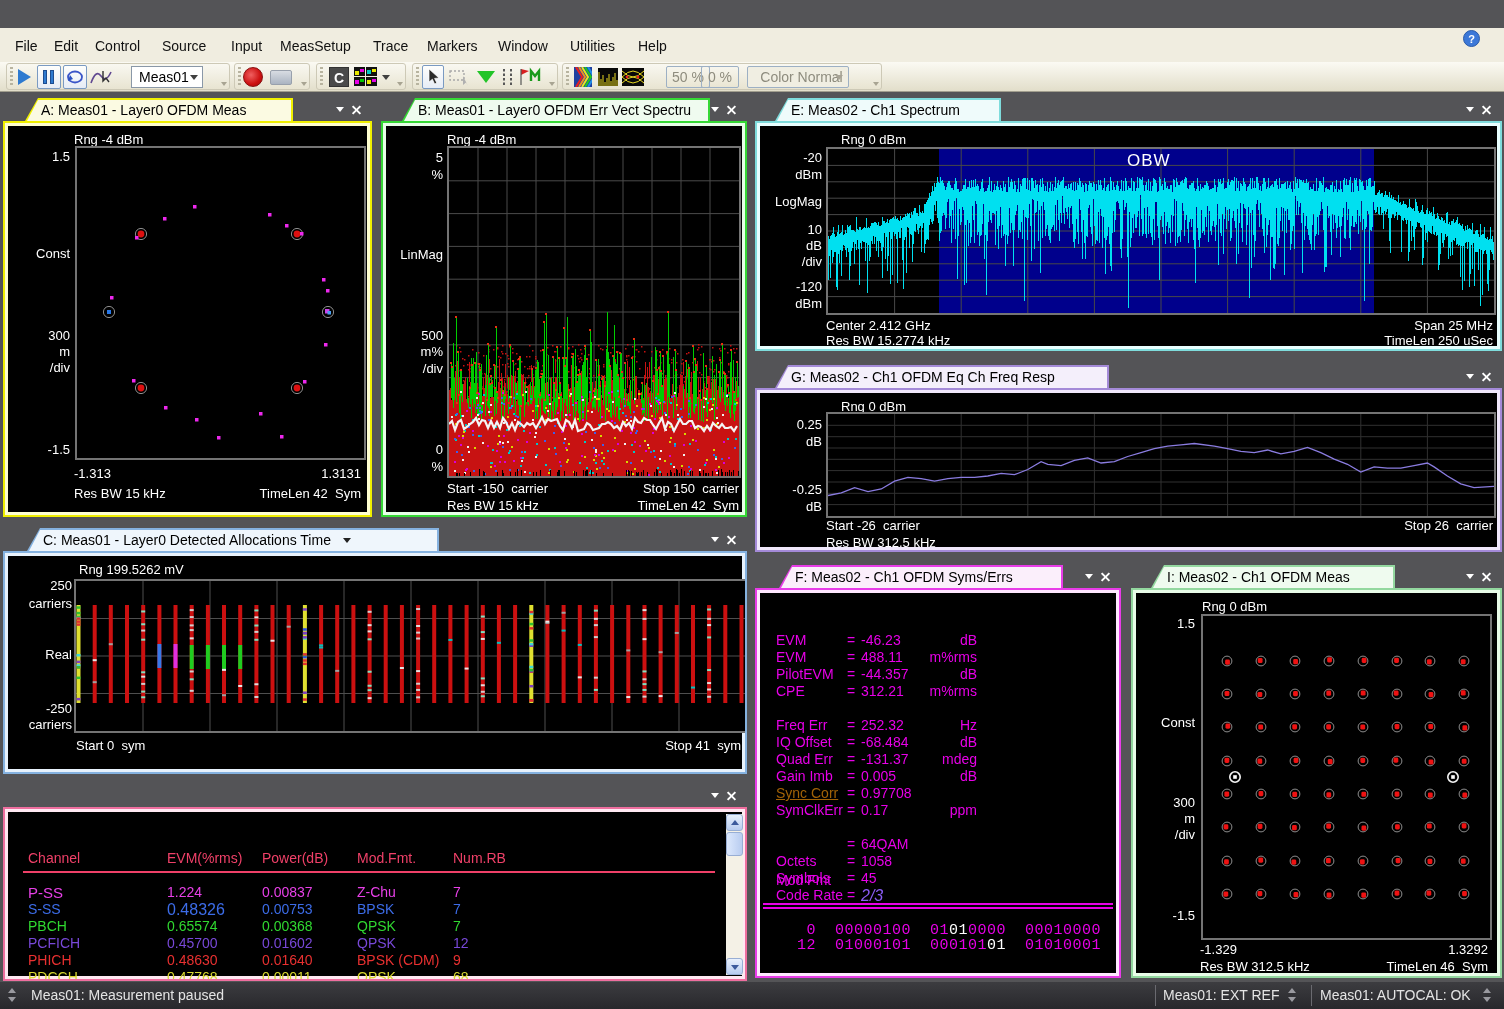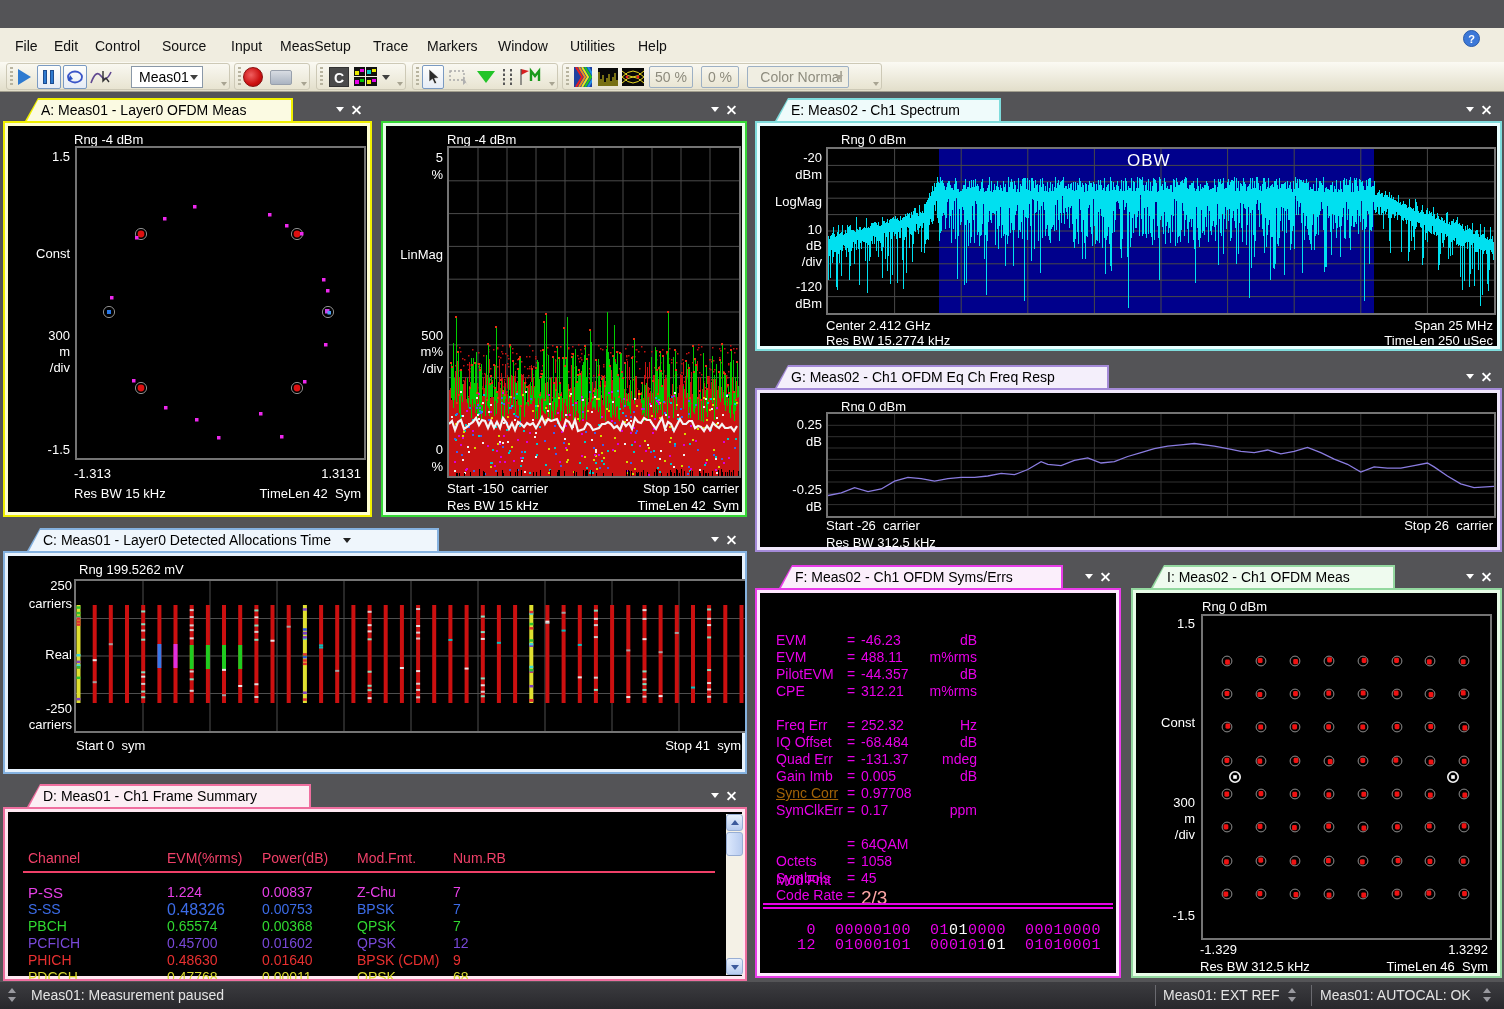--- a/index.html
+++ b/index.html
@@ -95,21 +95,21 @@
       <div style="position: absolute; left: 329px; top: 5px; width: 20px; height: 20px; background: rgb(74, 74, 74); color: rgb(255, 255, 255); font-size: 14px; font-weight: bold; text-align: center; line-height: 20px; border: 1px solid rgb(51, 51, 51);">C</div>
       <div style="position: absolute; left: 382px; top: 13px; width: 0px; height: 0px; border-left: 4px solid transparent; border-right: 4px solid transparent; border-top: 5px solid rgb(64, 64, 64);"></div>
       <div class="tbox" style="left: 422px; width: 22px;">
         <div style="position: absolute; left: 5px; top: 3px; width: 12px; height: 16px;">
           <svg width="12" height="16" viewBox="0 0 12 16" style="position:absolute;left:0;top:0;display:block">
             <path d="M1 0 L1 13 L4.4 10.2 L6.6 15 L8.8 14 L6.6 9.4 L11 9 Z" fill="#2a2a2a" stroke="#fff" stroke-width="0.7"></path>
           </svg>
         </div>
       </div>
       <div style="position: absolute; left: 477px; top: 9px; width: 0px; height: 0px; border-left: 9px solid transparent; border-right: 9px solid transparent; border-top: 12px solid rgb(34, 196, 40);"></div>
-      <div class="gbox" style="left: 649px; width: 44px;">50 %</div>
+      <div class="gbox" style="left: 666px; width: 44px;">50 %</div>
       <div class="gbox" style="left: 701px; width: 38px;">0 %</div>
       <div class="gbox" style="left: 747px; width: 102px; text-align: center; padding-left: 7px; background: rgb(240, 238, 226);">Color Normal<div style="position: absolute; right: 5px; top: 8px; width: 0px; height: 0px; border-left: 4px solid transparent; border-right: 4px solid transparent; border-top: 5px solid rgb(168, 164, 150);"></div></div>
       <div style="position: absolute; left: 89px; top: 5px; width: 24px; height: 20px;">
         <svg width="24" height="20" viewBox="0 0 24 20" style="position:absolute;left:0;top:0;display:block">
           <path d="M2 16 Q7 2 12 9 T22 5" fill="none" stroke="#604890" stroke-width="1.6"></path>
           <path d="M14 4 L14 14 L17 11 L20 15" fill="none" stroke="#303030" stroke-width="1.4"></path>
         </svg>
       </div>
       <div style="position: absolute; left: 354px; top: 5px; width: 26px; height: 20px;">
         <svg width="26" height="20" viewBox="0 0 26 20" style="position:absolute;left:0;top:0;display:block">
@@ -221,20 +221,23 @@
                 <rect x="203" y="287" width="3.5" height="3.5" fill="#ee28ee"></rect>
                 <rect x="140" y="288" width="3.5" height="3.5" fill="#ee28ee"></rect>
                 <rect x="58" y="88" width="3.5" height="3.5" fill="#ee28ee"></rect>
                 <rect x="223" y="84" width="3.5" height="3.5" fill="#ee28ee"></rect>
               </svg>
             </div>
           </div>
         </div>
       </div>
       <div class="panel" style="left: 381px; top: 6px; width: 366px; height: 419px;">
+        <div class="tabO" style="left: 21px; width: 308px; background: rgb(53, 216, 53);">
+          <div class="tabI" style="background: rgb(239, 251, 239);">B: Meas01 - Layer0 OFDM Err Vect Spectru</div>
+        </div>
         <div class="pbtn" style="left: 330px;"></div>
         <div class="pX" style="left: 346px;"></div>
         <div class="pbody" style="border: 2px solid rgb(53, 216, 53); box-shadow: rgb(232, 255, 232) 0px 0px 0px 3px inset; top: 23px;">
           <div class="pl" style="left: 64px; top: 9px;">Rng -4 dBm</div>
           <div class="pl" style="left: 10px; top: 27px; width: 50px; text-align: right;">5</div>
           <div class="pl" style="left: 10px; top: 44px; width: 50px; text-align: right;">%</div>
           <div class="pl" style="left: 10px; top: 124px; width: 50px; text-align: right;">LinMag</div>
           <div class="pl" style="left: 10px; top: 205px; width: 50px; text-align: right;">500</div>
           <div class="pl" style="left: 10px; top: 221px; width: 50px; text-align: right;">m%</div>
           <div class="pl" style="left: 10px; top: 238px; width: 50px; text-align: right;">/div</div>
@@ -525,23 +528,20 @@
                 <rect x="631.1" y="107.52903159335256" width="4" height="2" fill="#e0e0e0"></rect>
                 <rect x="631.1" y="114.77833163738251" width="4" height="2" fill="#d0d0d0"></rect>
                 <rect x="647.3" y="24" width="4" height="98" fill="#cc1010"></rect>
                 <rect x="663.5" y="24" width="4" height="98" fill="#cc1010"></rect>
               </svg>
             </div>
           </div>
         </div>
       </div>
       <div class="panel" style="left: 3px; top: 692px; width: 744px; height: 197px;">
-        <div class="tabO" style="left: 24px; width: 284px; background: rgb(239, 111, 159);">
-          <div class="tabI" style="background: rgb(251, 239, 244);">D: Meas01 - Ch1 Frame Summary</div>
-        </div>
         <div class="pbtn" style="left: 708px;"></div>
         <div class="pX" style="left: 724px;"></div>
         <div class="pbody" style="border: 2px solid rgb(239, 111, 159); box-shadow: rgb(255, 232, 242) 0px 0px 0px 3px inset; top: 23px;">
           <div style="position: absolute; left: 23px; top: 41px; color: rgb(239, 64, 104); font-size: 14px; white-space: nowrap;">Channel</div>
           <div style="position: absolute; left: 162px; top: 41px; color: rgb(239, 64, 104); font-size: 14px; white-space: nowrap;">EVM(%rms)</div>
           <div style="position: absolute; left: 257px; top: 41px; color: rgb(239, 64, 104); font-size: 14px; white-space: nowrap;">Power(dB)</div>
           <div style="position: absolute; left: 352px; top: 41px; color: rgb(239, 64, 104); font-size: 14px; white-space: nowrap;">Mod.Fmt.</div>
           <div style="position: absolute; left: 448px; top: 41px; color: rgb(239, 64, 104); font-size: 14px; white-space: nowrap;">Num.RB</div>
           <div style="position: absolute; left: 18px; top: 62px; width: 692px; height: 2px; background: rgb(239, 64, 104);"></div>
           <div style="position: absolute; left: 23px; top: 75px; color: rgb(232, 64, 232); font-size: 15px; white-space: nowrap;">P-SS</div>
@@ -635,21 +635,21 @@
           <div style="position: absolute; left: 90px; top: 246px; color: rgb(232, 0, 232); font-size: 14px;">=</div>
           <div style="position: absolute; left: 104px; top: 246px; color: rgb(232, 0, 232); font-size: 14px;">64QAM</div>
           <div style="position: absolute; left: 19px; top: 263px; color: rgb(232, 0, 232); font-size: 14px;">Octets</div>
           <div style="position: absolute; left: 90px; top: 263px; color: rgb(232, 0, 232); font-size: 14px;">=</div>
           <div style="position: absolute; left: 104px; top: 263px; color: rgb(232, 0, 232); font-size: 14px;">1058</div>
           <div style="position: absolute; left: 19px; top: 280px; color: rgb(232, 0, 232); font-size: 14px;">Symbols</div>
           <div style="position: absolute; left: 90px; top: 280px; color: rgb(232, 0, 232); font-size: 14px;">=</div>
           <div style="position: absolute; left: 104px; top: 280px; color: rgb(232, 0, 232); font-size: 14px;">45</div>
           <div style="position: absolute; left: 19px; top: 297px; color: rgb(232, 0, 232); font-size: 14px;">Code Rate</div>
           <div style="position: absolute; left: 90px; top: 297px; color: rgb(232, 0, 232); font-size: 14px;">=</div>
-          <div style="position: absolute; left: 104px; top: 297px; color: #fca5a5; font-size: 19px;">2/3</div>
+          <div style="position: absolute; left: 104px; top: 297px; color: #8b5cf6; font-size: 16px; font-style: italic;">2/3</div>
           <div style="position: absolute; left: 6px; top: 313px; width: 350px; height: 1.5px; background: rgb(232, 0, 232);"></div>
           <div style="position: absolute; left: 6px; top: 317px; width: 350px; height: 1.5px; background: rgb(232, 0, 232);"></div>
           <div style="position: absolute; left: 40px; top: 332px; width: 320px; color: rgb(232, 0, 232); font-family: &quot;Liberation Mono&quot;, monospace; font-size: 15px; letter-spacing: 0.5px;">&nbsp;0&nbsp;&nbsp;00000100&nbsp;&nbsp;01<span style="color:#fff">01</span>0000&nbsp;&nbsp;00010000</div>
           <div style="position: absolute; left: 40px; top: 347px; width: 320px; color: rgb(232, 0, 232); font-family: &quot;Liberation Mono&quot;, monospace; font-size: 15px; letter-spacing: 0.5px;">12&nbsp;&nbsp;01000101&nbsp;&nbsp;000101<span style="color:#fff">01</span>&nbsp;&nbsp;01010001</div>
         </div>
       </div>
       <div class="panel" style="left: 1131px; top: 473px; width: 371px; height: 413px;">
         <div class="tabO" style="left: 20px; width: 244px; background: rgb(147, 216, 159);">
           <div class="tabI" style="background: rgb(239, 251, 239);">I: Meas02 - Ch1 OFDM Meas</div>
         </div>

